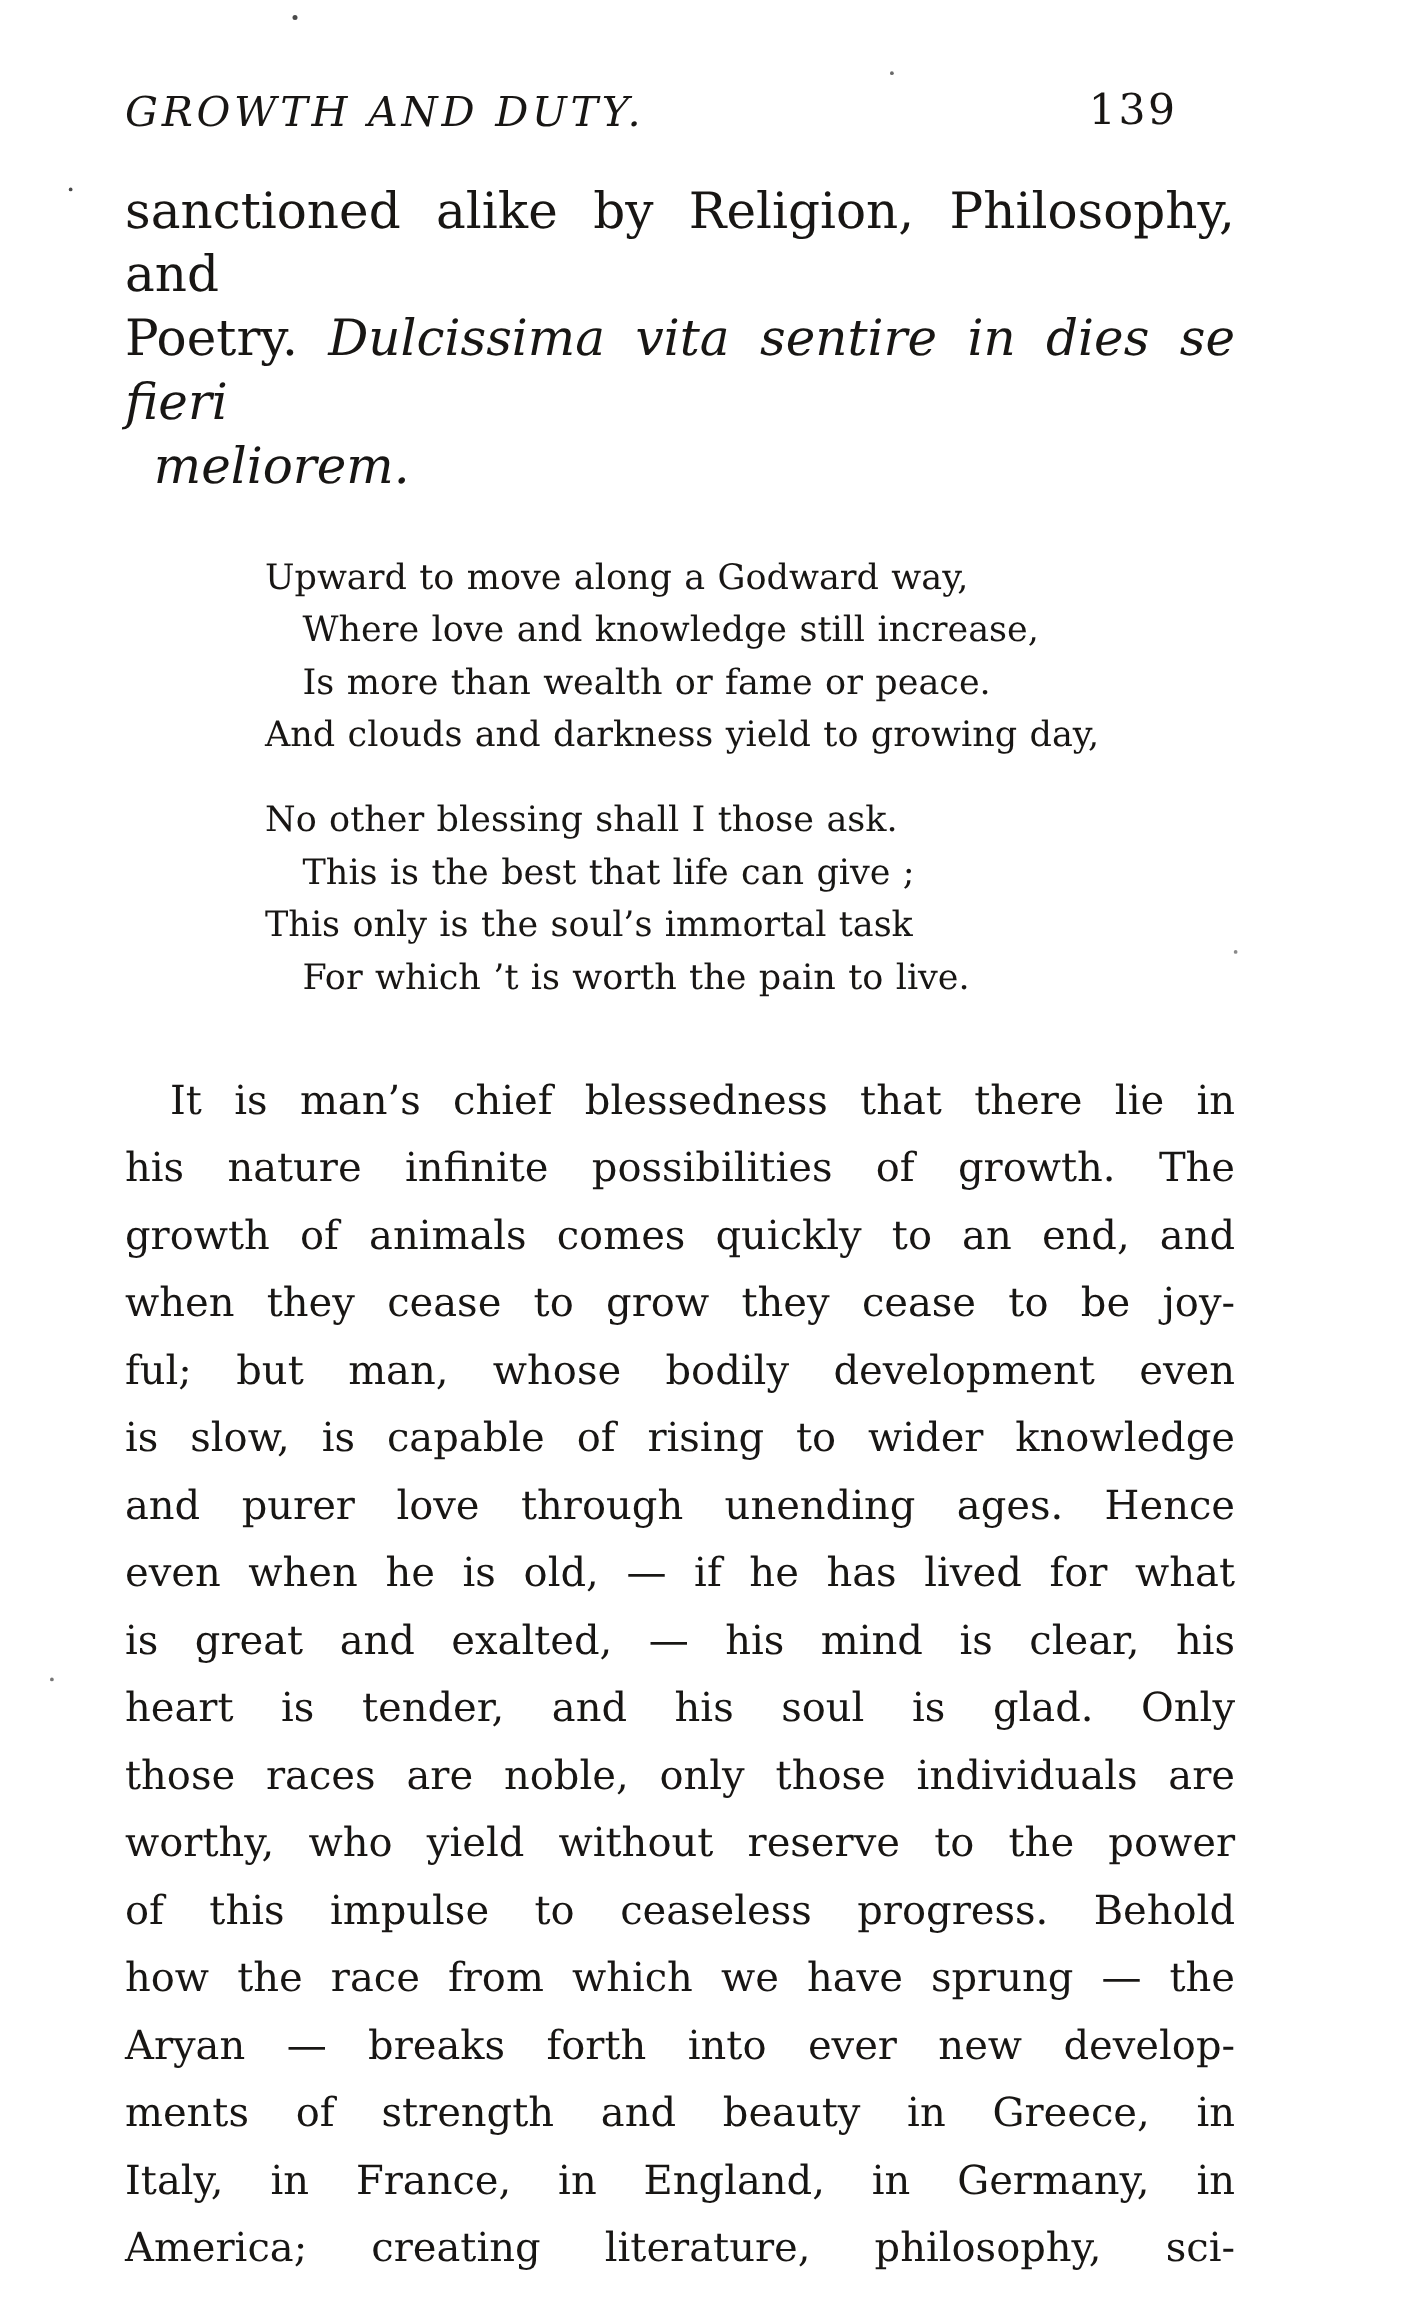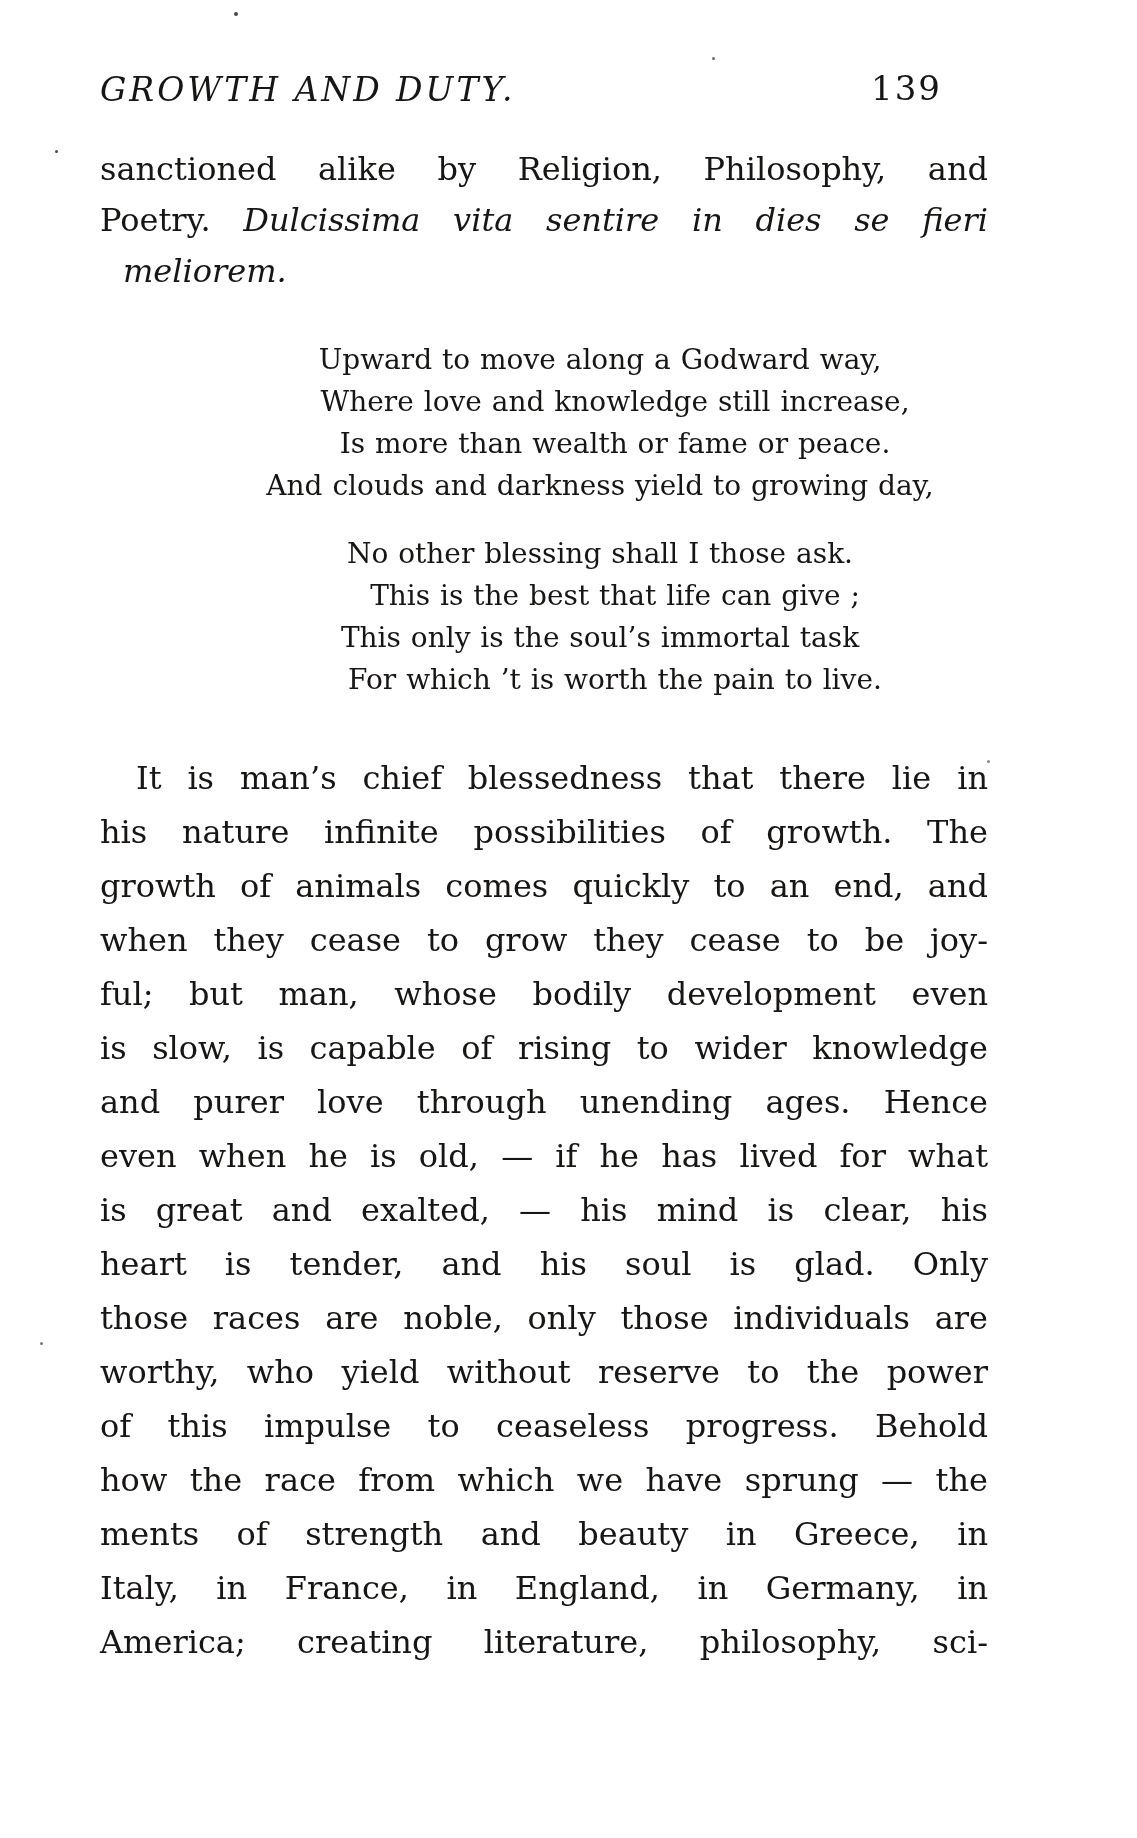--- a/index.html
+++ b/index.html
@@ -37,21 +37,21 @@
   }
   .pagenum {
     position: absolute;
     right: 46px;
     top: -2px;
     font-size: 34px;
     letter-spacing: 2px;
   }
   .intro-para {
     margin-top: 28px;
-    font-size: 32px;
+    font-size: 40px;
     line-height: 51px;
   }
   .poem {
     margin-top: 42px;
     margin-left: 112px;
     font-size: 28px;
     line-height: 42px;
   }
   .poem.second { margin-top: 26px; }
   .main-para {
@@ -59,21 +59,21 @@
     font-size: 32px;
     line-height: 54px;
   }
   .main-para .line:first-child { text-indent: 36px; }
   .line {
     text-align: justify;
     text-align-last: justify;
     word-spacing: 1px;
   }
   .line.no-just { text-align-last: left; margin-left: 23px; }
-  .poem .line { text-align: center; text-align-last: auto; }
+  .poem .line { text-align: left; text-align-last: auto; }
   .line.indent { padding-left: 30px; }
   .it { font-style: italic; }
   .speck {
     position: absolute;
     background: #4a4a4a;
     border-radius: 50%;
   }
   .speck.s1 { left: 234px; top: 12px;  width: 4px; height: 4px; }
   .speck.s2 { left: 55px;  top: 150px; width: 3px; height: 3px; }
   .speck.s3 { left: 712px; top: 57px;  width: 3px; height: 3px; background:#6a6a6a; }
@@ -125,19 +125,20 @@
         <div class="line"><span>ful; but man, whose bodily development even</span></div>
         <div class="line"><span>is slow, is capable of rising to wider knowledge</span></div>
         <div class="line"><span>and purer love through unending ages. Hence</span></div>
         <div class="line"><span>even when he is old, — if he has lived for what</span></div>
         <div class="line"><span>is great and exalted, — his mind is clear, his</span></div>
         <div class="line"><span>heart is tender, and his soul is glad. Only</span></div>
         <div class="line"><span>those races are noble, only those individuals are</span></div>
         <div class="line"><span>worthy, who yield without reserve to the power</span></div>
         <div class="line"><span>of this impulse to ceaseless progress. Behold</span></div>
         <div class="line"><span>how the race from which we have sprung — the</span></div>
+        <div class="line"><span>Aryan — breaks forth into ever new develop-</span></div>
         <div class="line"><span>ments of strength and beauty in Greece, in</span></div>
         <div class="line"><span>Italy, in France, in England, in Germany, in</span></div>
         <div class="line"><span>America; creating literature, philosophy, sci-</span></div>
       </div>
 
   </div>
 </div>
 
 </body></html>

